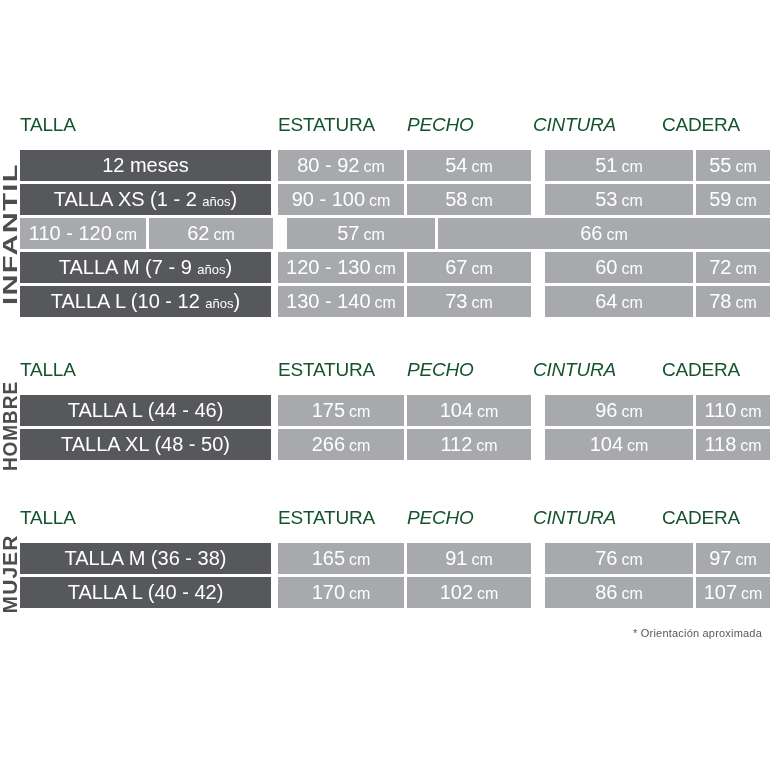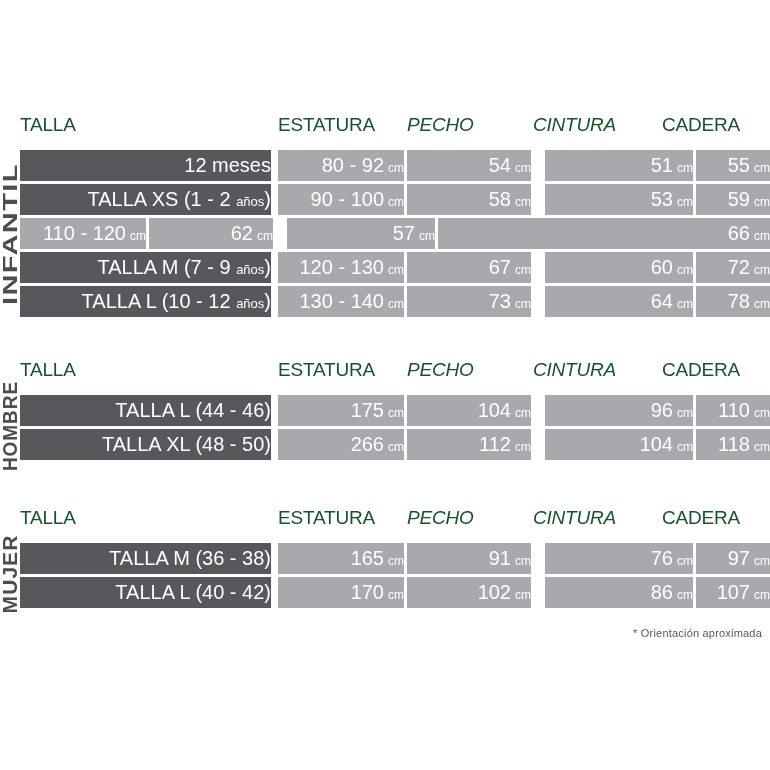--- a/index.html
+++ b/index.html
@@ -11,36 +11,36 @@
   #section-infantil { top:108px; }
   #section-hombre  { top:353px; }
   #section-mujer   { top:501px; }
 
   .hdr-row { display:flex; height:34px; margin-bottom:8px; }
   .hdr-cell {
     color:#14532d; font-size:19px; letter-spacing:-0.2px;
     text-align:left; line-height:34px; white-space:nowrap;
   }
   .row { display:flex; height:31px; margin-bottom:3px; }
-  .cell { text-align:right; line-height:31px; white-space:nowrap; overflow:visible; }
+  .cell { text-align:center; line-height:31px; white-space:nowrap; overflow:visible; }
 
   .c-talla   { width:251px; margin-right:7px; background:#57585c; color:#fff; font-size:20px; }
   .c-est     { width:126px; margin-right:3px; }
   .c-pecho   { width:124px; margin-right:14px; }
   .c-cintura { width:148px; margin-right:3px; }
   .c-cadera  { flex:1; }
   .valcell   { background:#a7a9ac; color:#fff; font-size:20px; }
 
   .h-talla   { width:251px; margin-right:7px; }
   .h-est     { width:126px; margin-right:3px; }
   .h-pecho   { width:124px; margin-right:2px;font-style:italic; }
   .h-cintura { width:126px; margin-right:3px;font-style:italic; }
   .h-cadera  { flex:1; }
 
-  .unit  { font-size:12px; margin-left:4px; }
+  .unit  { font-size:16px; margin-left:4px; }
   .small { font-size:13px; }
 
   .vlabel { position:absolute; left:0; width:20px; }
   #vlabel-infantil { top:150px; height:167px; }
   #vlabel-hombre   { top:391px; height:69px; }
   #vlabel-mujer    { top:539px; height:69px; }
   .vlabel span {
     position:absolute; top:50%; left:50%;
     font-size:20px; font-weight:bold; color:#4c4d4f; letter-spacing:1px;
     white-space:nowrap;

